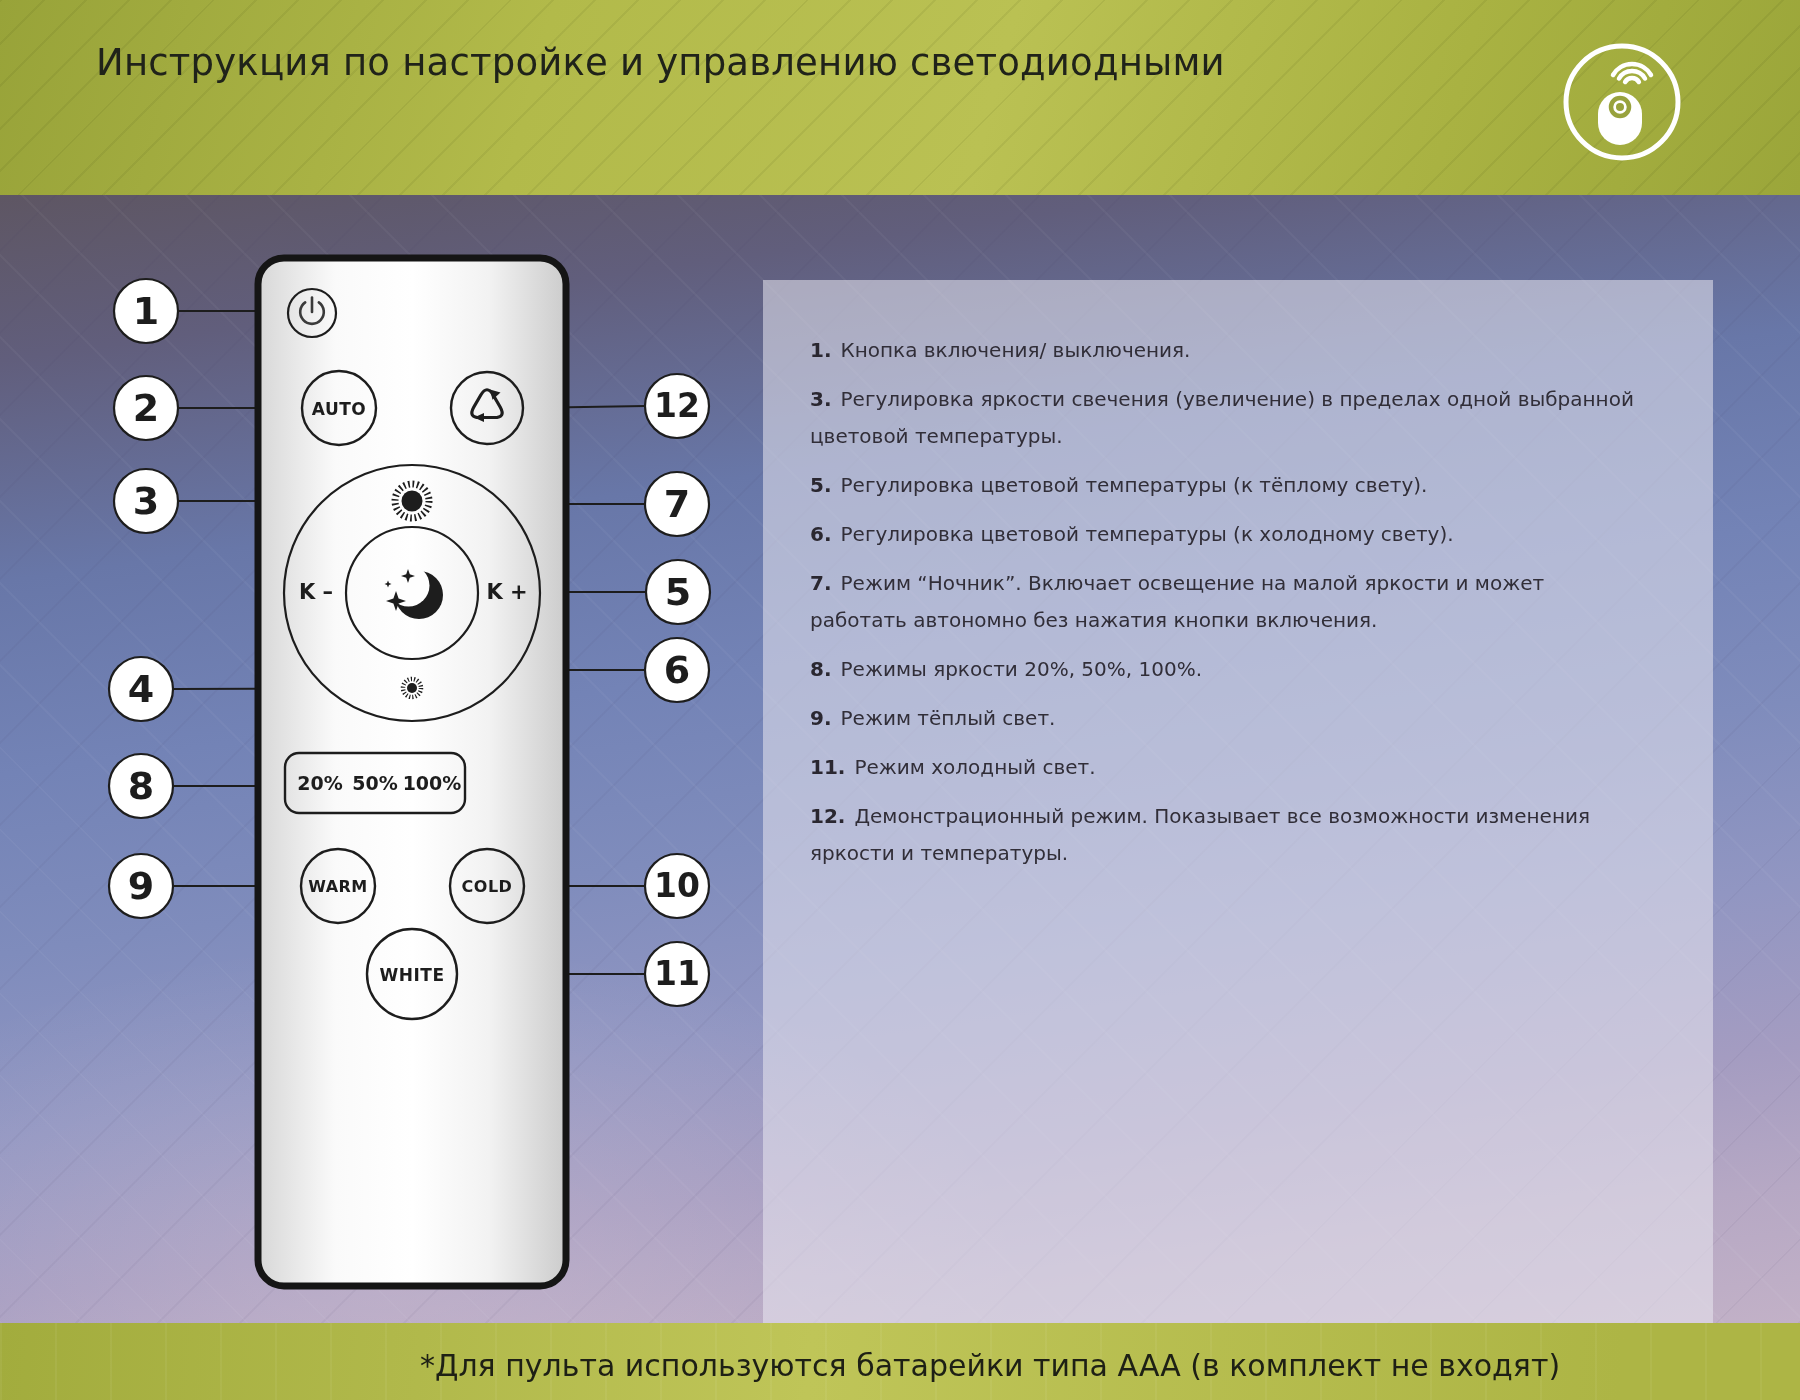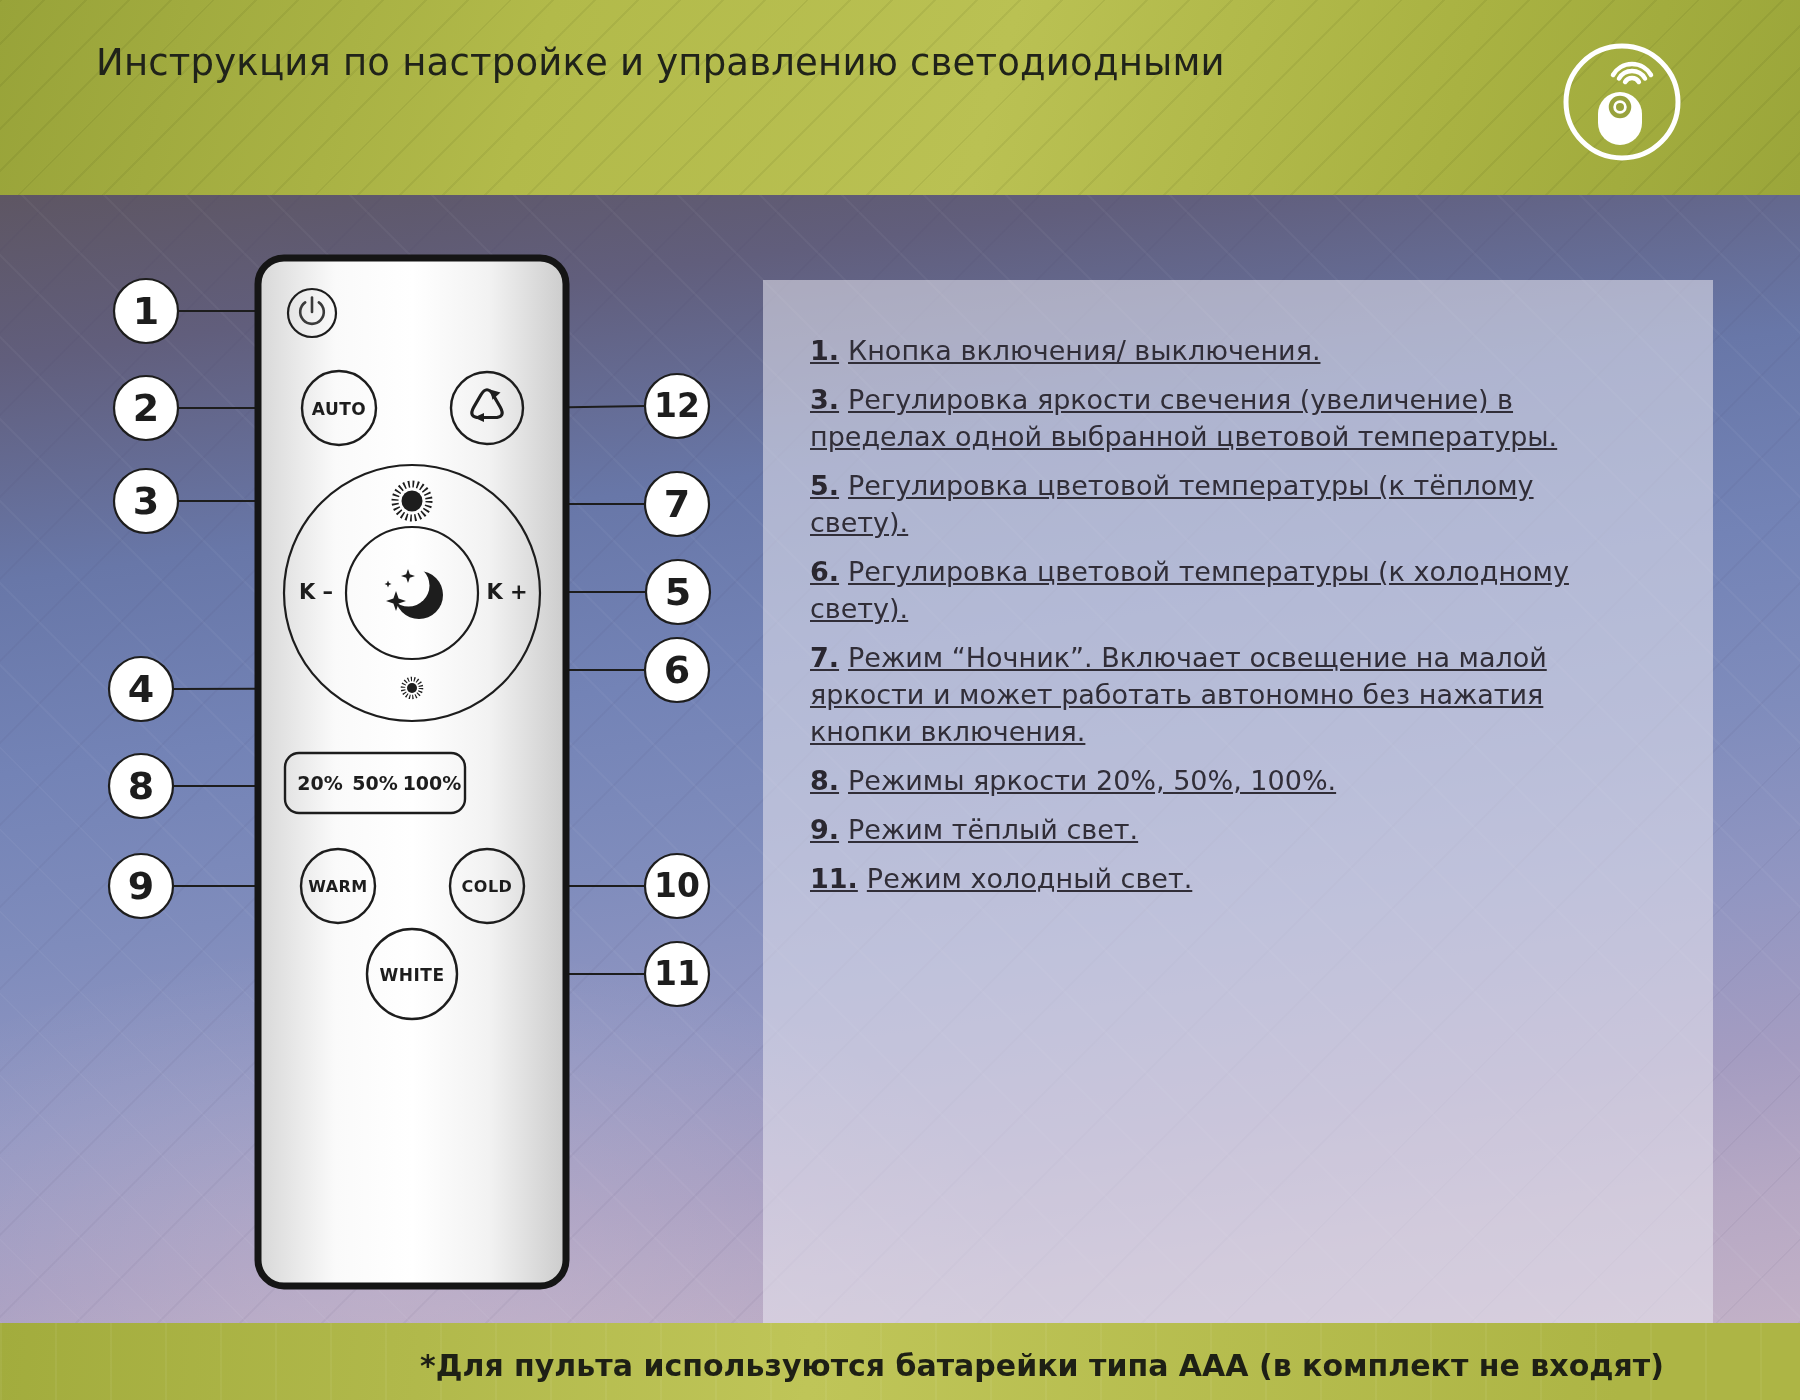--- a/index.html
+++ b/index.html
@@ -24,31 +24,31 @@
       repeating-linear-gradient(45deg, rgba(255,255,255,0.035) 0 2px, transparent 2px 58px),
       repeating-linear-gradient(-45deg, rgba(60,50,90,0.05) 0 2px, transparent 2px 58px),
       radial-gradient(900px 480px at 22% 96%, rgba(255,228,225,0.22), transparent 70%),
       linear-gradient(172deg,#5e5663 0%,#615e7c 12%,#6877a8 28%,#7383b6 42%,#7f8cbc 55%,#9196c2 68%,#a49cc1 80%,#b6a8c4 90%,#c2b1c7 100%);
   }
   .text-panel{
     position:absolute;left:763px;top:280px;width:950px;height:1043px;
     background:rgba(234,232,240,0.55);
   }
   .instructions{position:absolute;left:810px;top:332px;width:830px;color:#312e38;}
-  .instructions p{margin:0 0 12px 0;font-size:27px;line-height:37px;text-decoration:underline;}
+  .instructions p{margin:0 0 12px 0;font-size:20px;line-height:37px;}
   .instructions b{font-weight:700;margin-right:9px;color:#2a2730;}
 
   
   .footer-band{
     position:absolute;left:0;top:1323px;width:1800px;height:77px;
     background:
       repeating-linear-gradient(90deg, rgba(255,255,255,0.05) 0 2px, transparent 2px 55px),
       linear-gradient(95deg,#a2ac3d,#bfc558 45%,#adb545 90%);
   }
-  .footnote{position:absolute;left:420px;top:1348px;font-size:30px;font-weight:700;color:#1e2015;white-space:nowrap;}
+  .footnote{position:absolute;left:420px;top:1348px;font-size:30px;font-weight:400;color:#1e2015;white-space:nowrap;}
 
   
   .diagram{position:absolute;left:0;top:0;width:740px;height:1400px;}
   .diagram text{font-family:"DejaVu Sans","Liberation Sans",sans-serif;fill:#1d1d1d;}
   .btn-label{font-weight:700;font-size:17px;letter-spacing:.5px;}
   .k-label{font-weight:700;font-size:21px;}
   .preset-label{font-weight:700;font-size:19px;}
   .co-num{font-weight:700;font-size:38px;}
   .co-num.two{font-size:33px;}
   .outline{stroke:#1d1d1d;fill:none;}
@@ -232,18 +232,19 @@
 
   <div class="instructions">
     <p class="item"><b>1.</b><span>Кнопка включения/ выключения.</span></p>
     <p class="item"><b>3.</b><span>Регулировка яркости свечения (увеличение) в пределах одной выбранной цветовой температуры.</span></p>
     <p class="item"><b>5.</b><span>Регулировка цветовой температуры (к тёплому свету).</span></p>
     <p class="item"><b>6.</b><span>Регулировка цветовой температуры (к холодному свету).</span></p>
     <p class="item"><b>7.</b><span>Режим “Ночник”. Включает освещение на малой яркости и может работать автономно без нажатия кнопки включения.</span></p>
     <p class="item"><b>8.</b><span>Режимы яркости 20%, 50%, 100%.</span></p>
     <p class="item"><b>9.</b><span>Режим тёплый свет.</span></p>
     <p class="item"><b>11.</b><span>Режим холодный свет.</span></p>
+    <p class="item"><b>12.</b><span>Демонстрационный режим. Показывает все возможности изменения яркости и температуры.</span></p>
   </div>
 
   <div class="footer-band"></div>
   <div class="footnote">*Для пульта используются батарейки типа AAA (в комплект не входят)</div>
 
 </div>
 
 </body></html>

